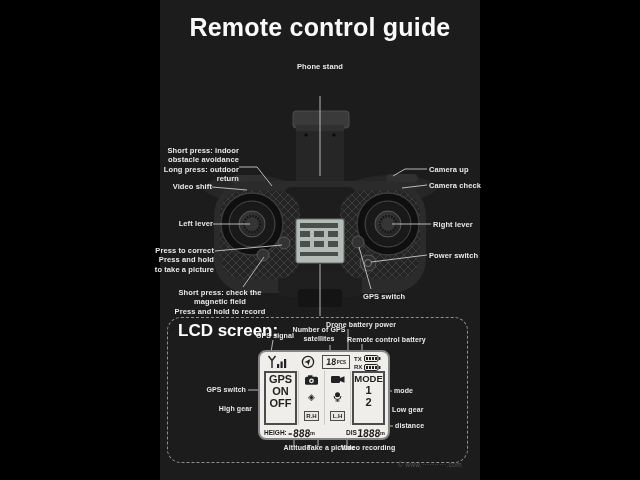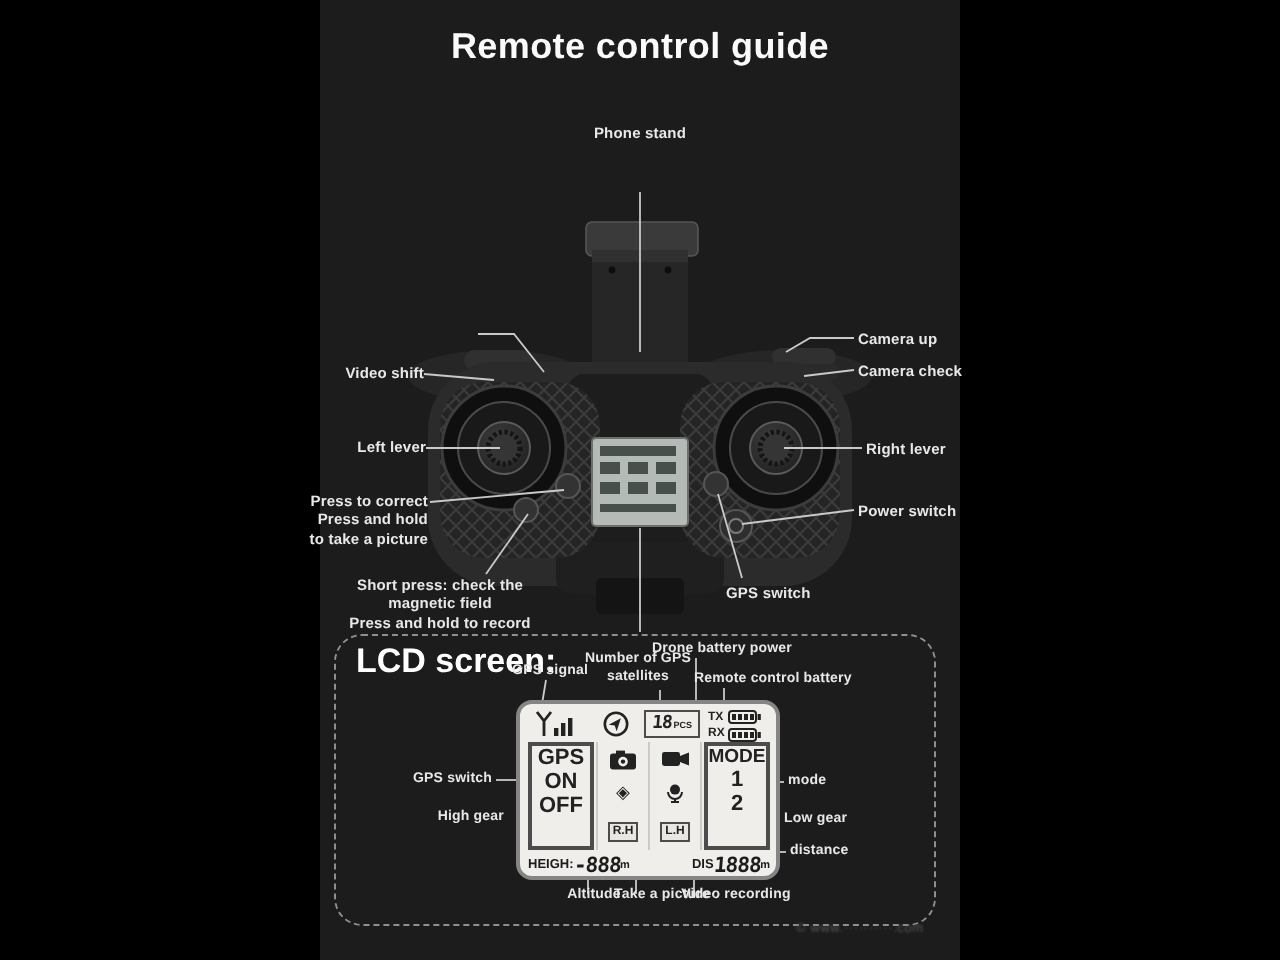--- a/index.html
+++ b/index.html
@@ -1,20 +1,20 @@
 <!DOCTYPE html>
 <html><head>
 <meta charset="utf-8">
 <style>
   html,body{margin:0;padding:0;background:#000;}
   .stage{position:relative;width:640px;height:480px;background:#000;overflow:hidden;
          font-family:"Liberation Sans",sans-serif;}
   .column{position:absolute;left:160px;top:0;width:320px;height:480px;background:#1c1c1c;}
   .title{position:absolute;left:160px;top:13px;width:320px;text-align:center;
-         color:#fafafa;font-size:18px;font-weight:700;letter-spacing:.2px;}
+         color:#fafafa;font-size:25px;font-weight:700;letter-spacing:.2px;}
   .lbl{position:absolute;color:#e8e8e8;font-size:7.5px;font-weight:600;line-height:1.25;
        white-space:pre-line;letter-spacing:.1px;}
   .lbl.r{text-align:right}
   .lbl.c{text-align:center}
   .ctrl{position:absolute;left:160px;top:75px;}
   .lines{position:absolute;left:0;top:0;pointer-events:none;}
   .lcd-box{position:absolute;left:167px;top:317px;width:301px;height:146px;
            border:1.5px dashed #8f8f8f;border-radius:14px;box-sizing:border-box;}
   .lcd-title{position:absolute;left:178px;top:321px;color:#fff;font-size:17px;font-weight:700;}
   .lcd{position:absolute;left:258px;top:350px;width:132px;height:90px;background:#efeeea;
@@ -141,20 +141,23 @@
       <polyline points="248,390 259,390"></polyline>
       <polyline points="387,391 392,391"></polyline>
       <polyline points="389,426 393,426"></polyline>
       <polyline points="294,440 294,447"></polyline>
       <polyline points="318,440 318,447"></polyline>
       <polyline points="347,440 347,447"></polyline>
     </g>
   </svg>
 
   <div class="lbl c" style="left:270px;top:62px;width:100px;">Phone stand</div>
+  <div class="lbl r" style="left:142px;top:146px;width:97px;">Short press: indoor
+obstacle avoidance
+Long press: outdoor return</div>
   <div class="lbl r" style="left:150px;top:182px;width:62px;">Video shift</div>
   <div class="lbl r" style="left:150px;top:219px;width:63px;">Left lever</div>
   <div class="lbl c" style="left:168px;top:288px;width:104px;">Short press: check the
 magnetic field
 Press and hold to record</div>
   <div class="lbl r" style="left:140px;top:246px;width:74px;">Press to correct
 Press and hold
 to take a picture</div>
   <div class="lbl" style="left:429px;top:165px;width:70px;">Camera up</div>
   <div class="lbl" style="left:429px;top:181px;width:70px;">Camera check</div>

